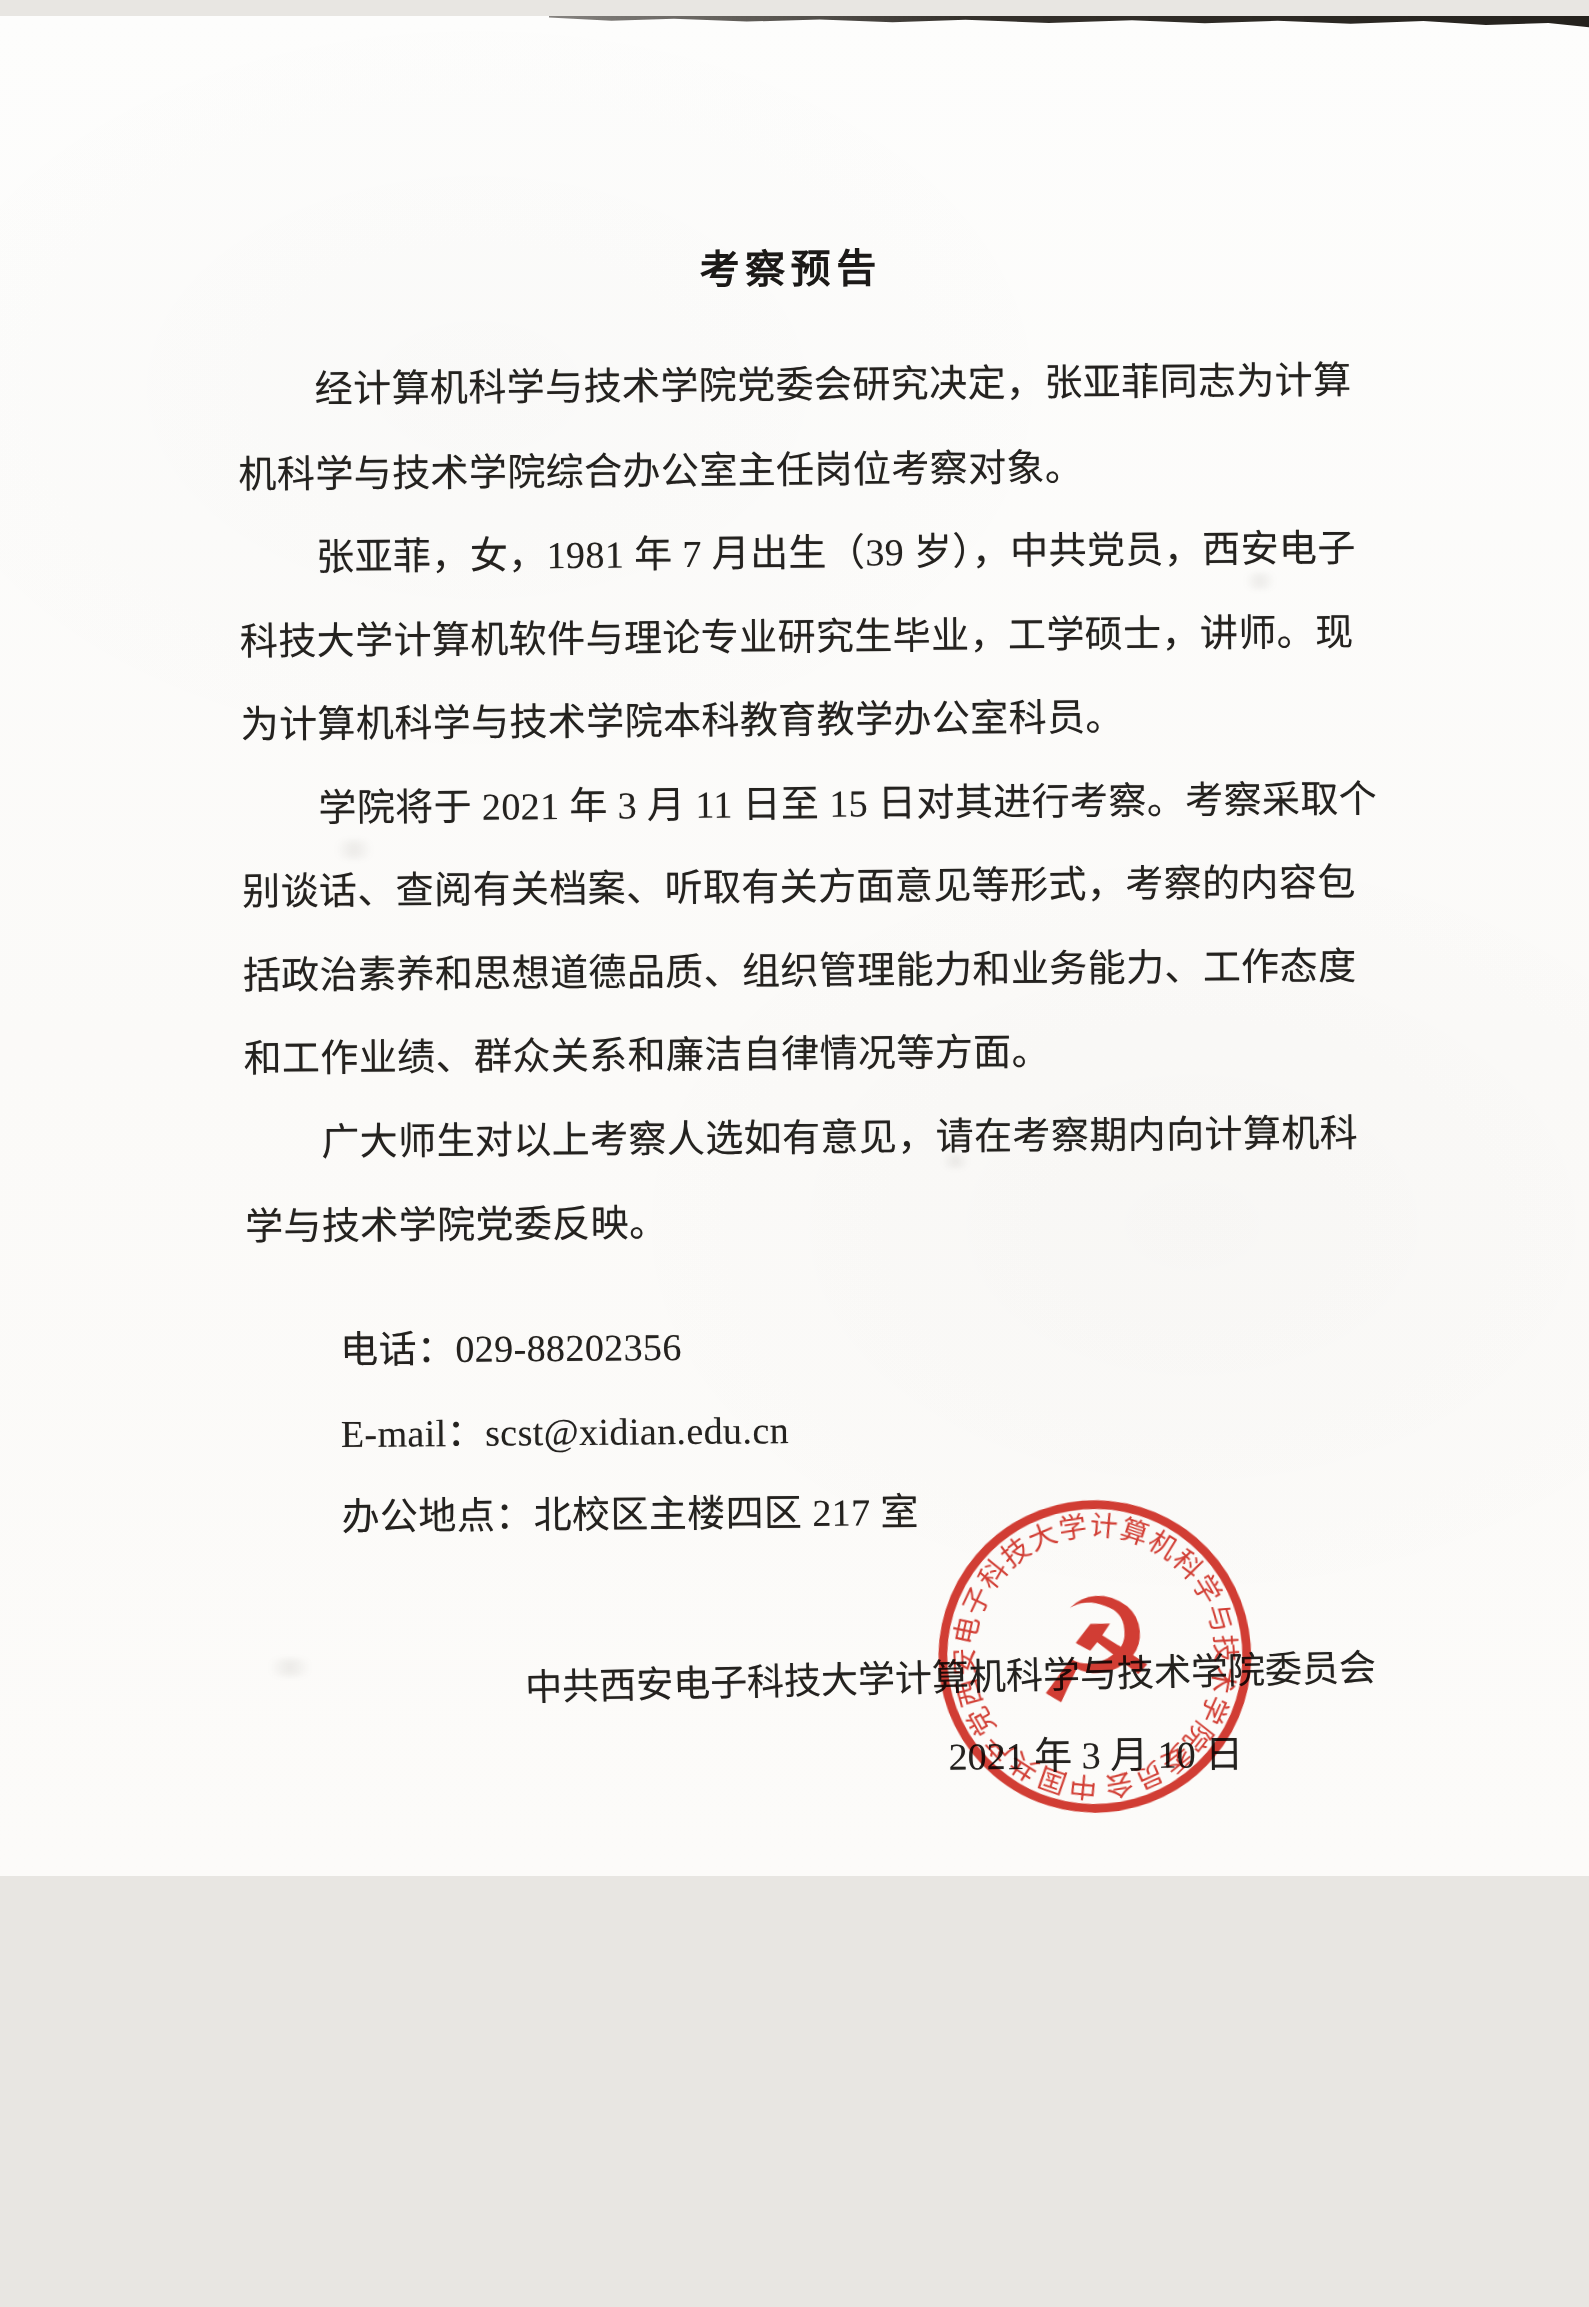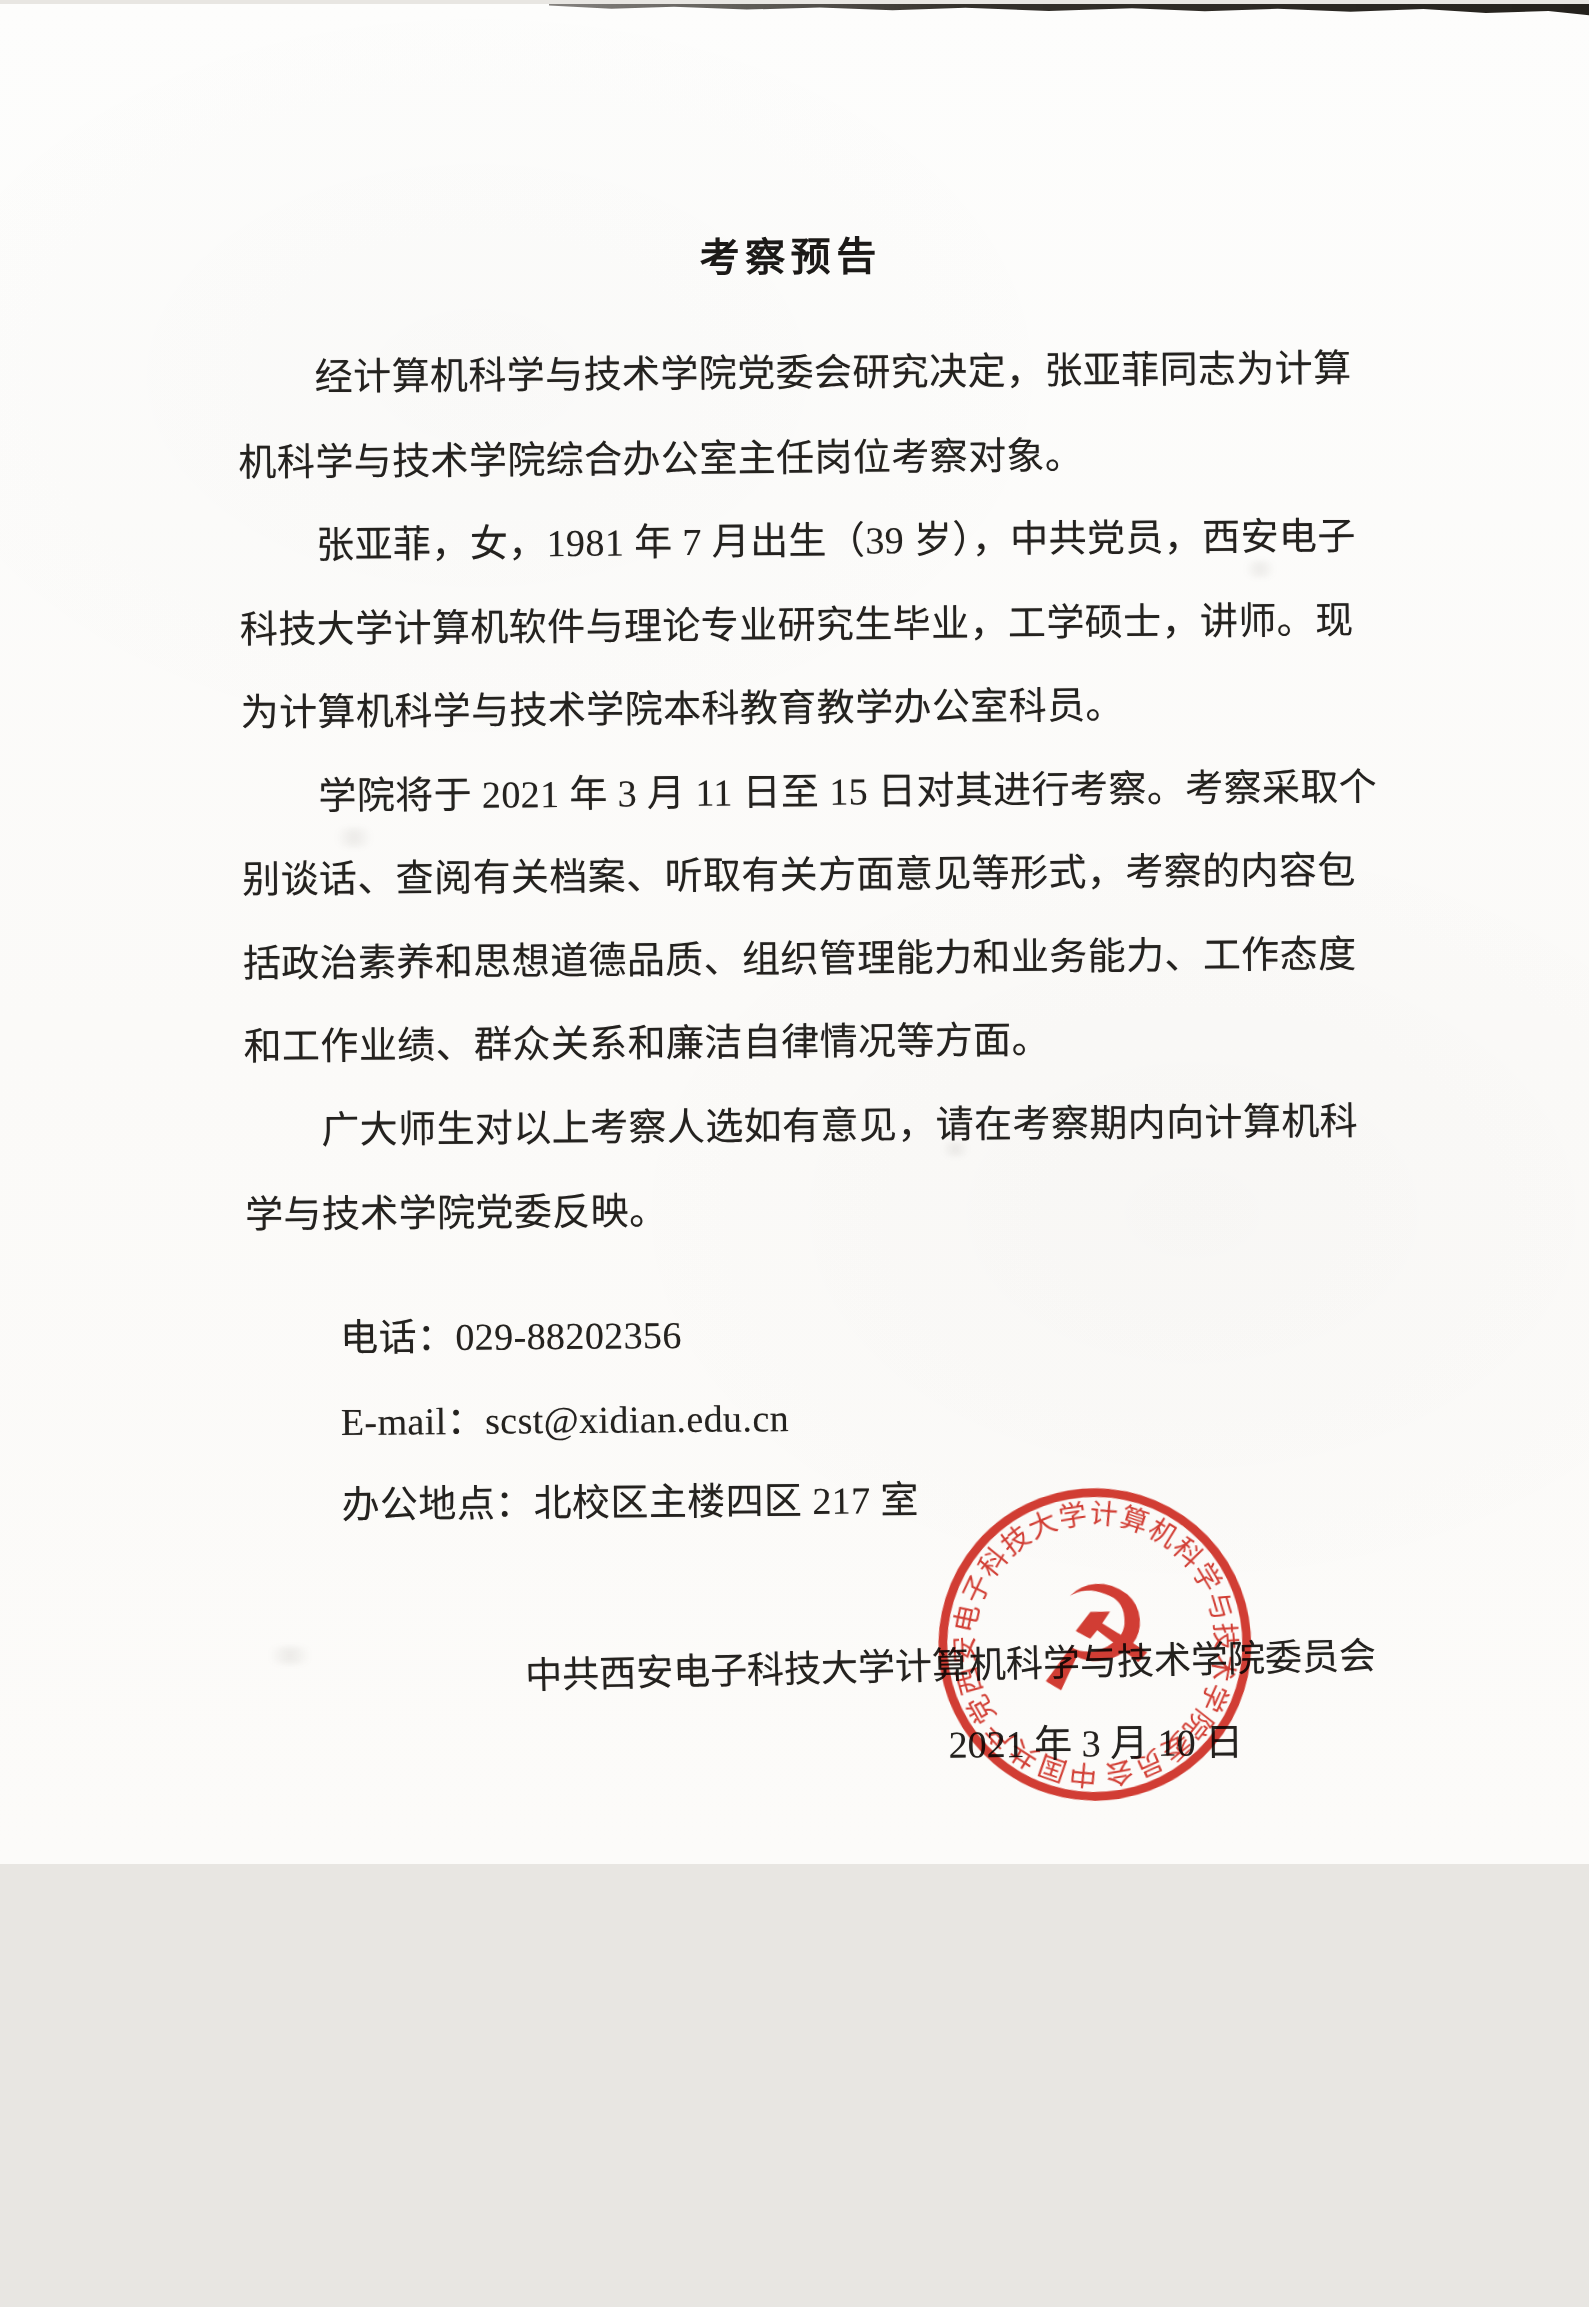--- a/index.html
+++ b/index.html
@@ -2,21 +2,21 @@
 <html lang="zh-CN" style="font-size:12.7px"><head>
 <meta charset="utf-8">
 <style>
   html, body {
     margin: 0; padding: 0;
     background: #e8e6e2;
   }
   .page {
     position: relative;
     width: 1590px; height: 1860px;
-    margin: 4px auto;
+    margin: 16px auto;
     background:
       radial-gradient(ellipse 1113px 715px at 30% 20%, rgba(0,0,0,0.012), transparent 60%),
       radial-gradient(ellipse 954px 636px at 75% 65%, rgba(0,0,0,0.015), transparent 65%),
       linear-gradient(180deg, #fdfdfc 0%, #fbfaf8 55%, #fcfbf9 100%);
     overflow: hidden;
     font-family: "Liberation Serif", "DejaVu Serif", serif;
     color: #211f1c;
   }
   
   .edge-artifact {

